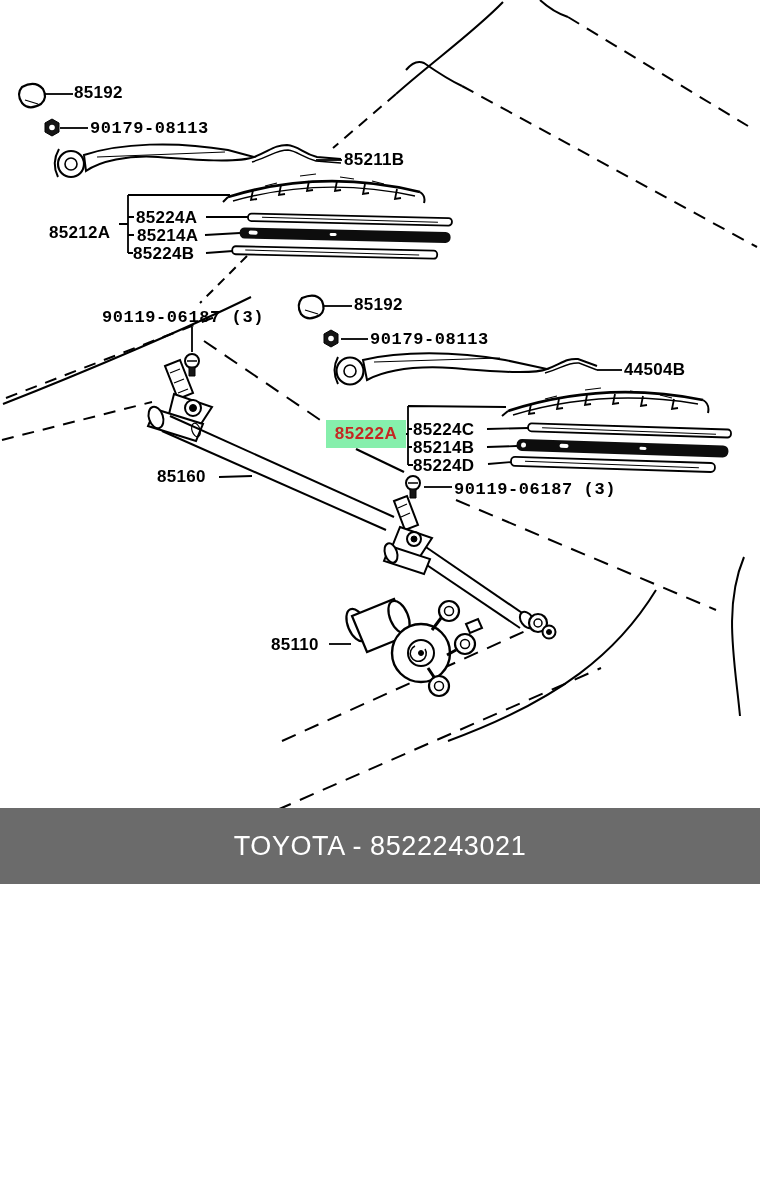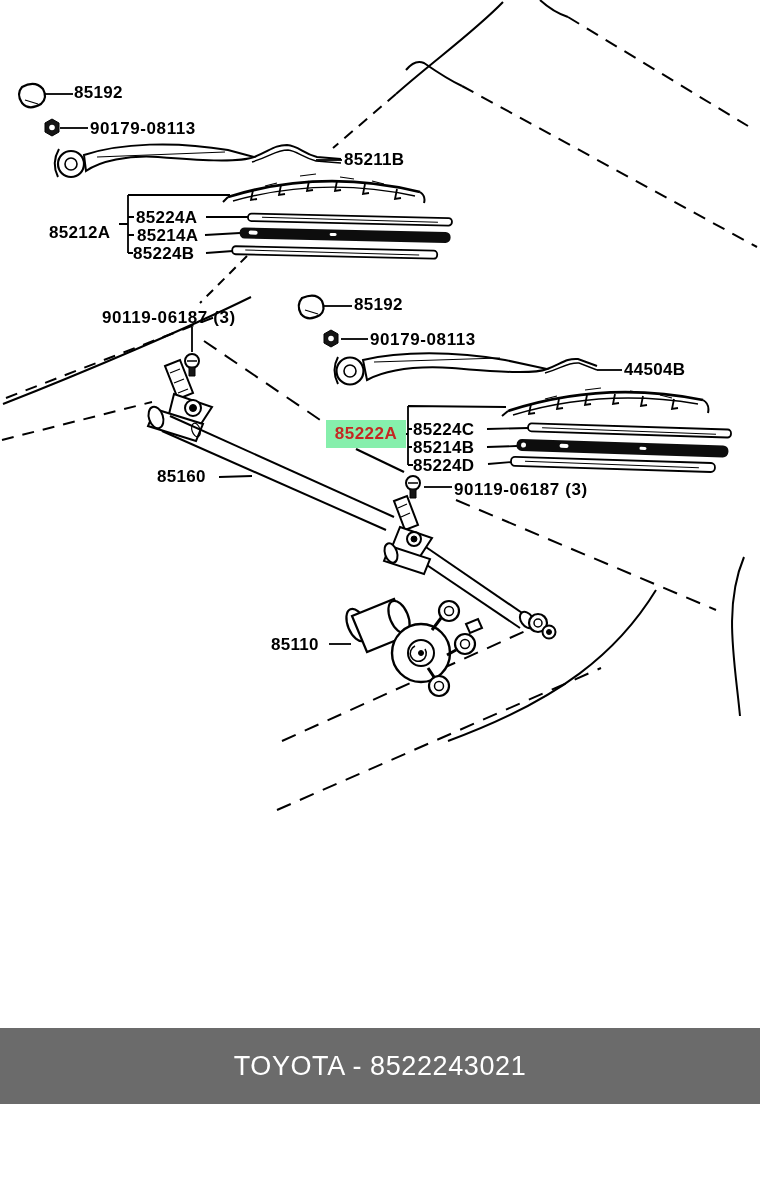--- a/index.html
+++ b/index.html
@@ -1,21 +1,21 @@
 <!DOCTYPE html>
 <html><head>
 <meta charset="utf-8">
 <style>
   html,body{margin:0;padding:0;background:#fff;}
-  .stage{position:relative;width:760px;height:1104px;background:#ffffff;overflow:hidden;
+  .stage{position:relative;width:760px;height:884px;background:#ffffff;overflow:hidden;
          font-family:"Liberation Sans",sans-serif;}
   .art{position:absolute;left:0;top:0;}
   .lbl{position:absolute;font-weight:bold;font-size:17px;line-height:1;color:#000;
        letter-spacing:0.3px;white-space:nowrap;}
-  .lbl-wide{letter-spacing:0.6px;}
+  .lbl-wide{letter-spacing:0.6px;font-family:Liberation Mono, monospace;}
   .hlbox{position:absolute;left:326px;top:420px;width:80px;height:28px;
          background:#86efac;display:flex;align-items:center;justify-content:center;}
   .hlbox span{font-weight:bold;font-size:17px;color:#C42722;letter-spacing:0.5px;}
   .fignum{position:absolute;left:681px;top:1087px;font-weight:bold;font-size:17px;
           letter-spacing:0.5px;color:#000;}
   .footer{position:absolute;left:0;bottom:0;width:760px;height:76px;background:#6B6B6B;
           display:flex;align-items:center;justify-content:center;}
   .footer span{color:#ffffff;font-size:27px;letter-spacing:0.6px;}
 </style>
 </head>

